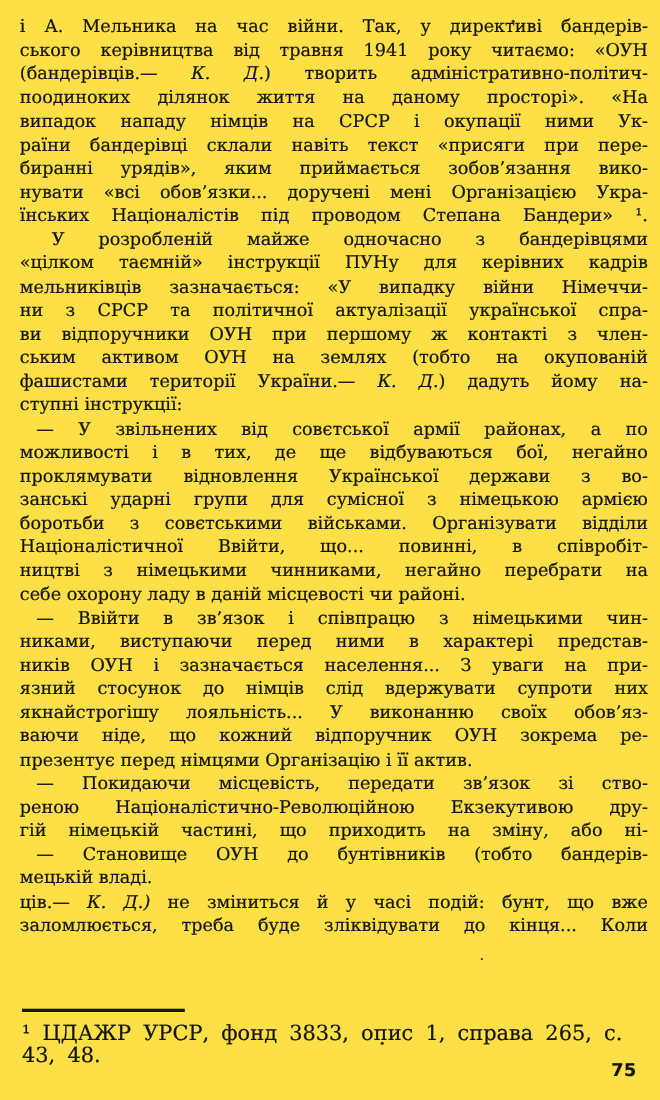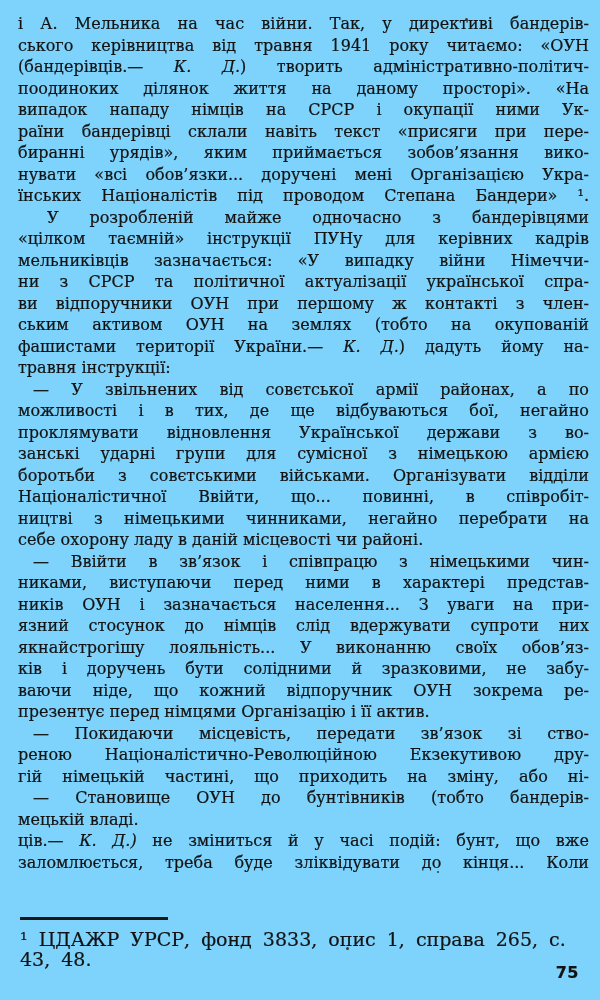--- a/index.html
+++ b/index.html
@@ -1,19 +1,19 @@
 <!DOCTYPE html>
 <html><head>
 <meta charset="utf-8">
 <style>
   html,body { margin:0; padding:0; background:#e8e8e6; }
   .page {
     position:relative;
     width:600px; height:1000px;
-    background:#7dd3fc;
+    background:#fde047;
     font-family:"DejaVu Serif", serif;
     color:#131313;
     -webkit-text-stroke:0.2px #131313;
     overflow:hidden;
     box-sizing:border-box;
     padding-left:24px;
   }
   .text-block {
     position:absolute;
     left:18px; top:13px; width:571px;
@@ -72,35 +72,34 @@
       <div class="line j"><span>биранні урядів», яким приймається зобов’язання вико-</span></div>
       <div class="line j"><span>нувати «всі обов’язки... доручені мені Організацією Укра-</span></div>
       <div class="line j"><span>їнських Націоналістів під проводом Степана Бандери» ¹.</span></div>
       <div class="line j ind1"><span>У розробленій майже одночасно з бандерівцями</span></div>
       <div class="line j"><span>«цілком таємній» інструкції ПУНу для керівних кадрів</span></div>
       <div class="line j"><span>мельниківців зазначається: «У випадку війни Німеччи-</span></div>
       <div class="line j"><span>ни з СРСР та політичної актуалізації української спра-</span></div>
       <div class="line j"><span>ви відпоручники ОУН при першому ж контакті з член-</span></div>
       <div class="line j"><span>ським активом ОУН на землях (тобто на окупованій</span></div>
       <div class="line j"><span>фашистами території України.— </span><span class="it">К. Д.</span><span>) дадуть йому на-</span></div>
-      <div class="line"><span>травня інструкції:</span></div>
+      <div class="line"><span>ступні інструкції:</span></div>
       <div class="line j ind2"><span>— У звільнених від совєтської армії районах, а по</span></div>
       <div class="line j"><span>можливості і в тих, де ще відбуваються бої, негайно</span></div>
       <div class="line j"><span>проклямувати відновлення Української держави з во-</span></div>
       <div class="line j"><span>занські ударні групи для сумісної з німецькою армією</span></div>
       <div class="line j"><span>боротьби з совєтськими військами. Організувати відділи</span></div>
       <div class="line j"><span>Націоналістичної Ввійти, що... повинні, в співробіт-</span></div>
       <div class="line j"><span>ництві з німецькими чинниками, негайно перебрати на</span></div>
       <div class="line"><span>себе охорону ладу в даній місцевості чи районі.</span></div>
       <div class="line j ind2"><span>— Ввійти в зв’язок і співпрацю з німецькими чин-</span></div>
       <div class="line j"><span>никами, виступаючи перед ними в характері представ-</span></div>
       <div class="line j"><span>ників ОУН і зазначається населення... З уваги на при-</span></div>
       <div class="line j"><span>язний стосунок до німців слід вдержувати супроти них</span></div>
       <div class="line j"><span>якнайстрогішу лояльність... У виконанню своїх обов’яз-</span></div>
-      <div class="line j"><span>ків і доручень бути солідними й зразковими, не забу-</span></div>
       <div class="line j"><span>ваючи ніде, що кожний відпоручник ОУН зокрема ре-</span></div>
       <div class="line"><span>презентує перед німцями Організацію і її актив.</span></div>
       <div class="line j ind2"><span>— Покидаючи місцевість, передати зв’язок зі ство-</span></div>
       <div class="line j"><span>реною Націоналістично-Революційною Екзекутивою дру-</span></div>
       <div class="line j"><span>гій німецькій частині, що приходить на зміну, або ні-</span></div>
       <div class="line j ind2"><span>— Становище ОУН до бунтівників (тобто бандерів-</span></div>
       <div class="line"><span>мецькій владі.</span></div>
       <div class="line j"><span>ців.— </span><span class="it">К. Д.)</span><span> не зміниться й у часі подій: бунт, що вже</span></div>
       <div class="line j"><span>заломлюється, треба буде зліквідувати до кінця... Коли</span></div>
     </div>

